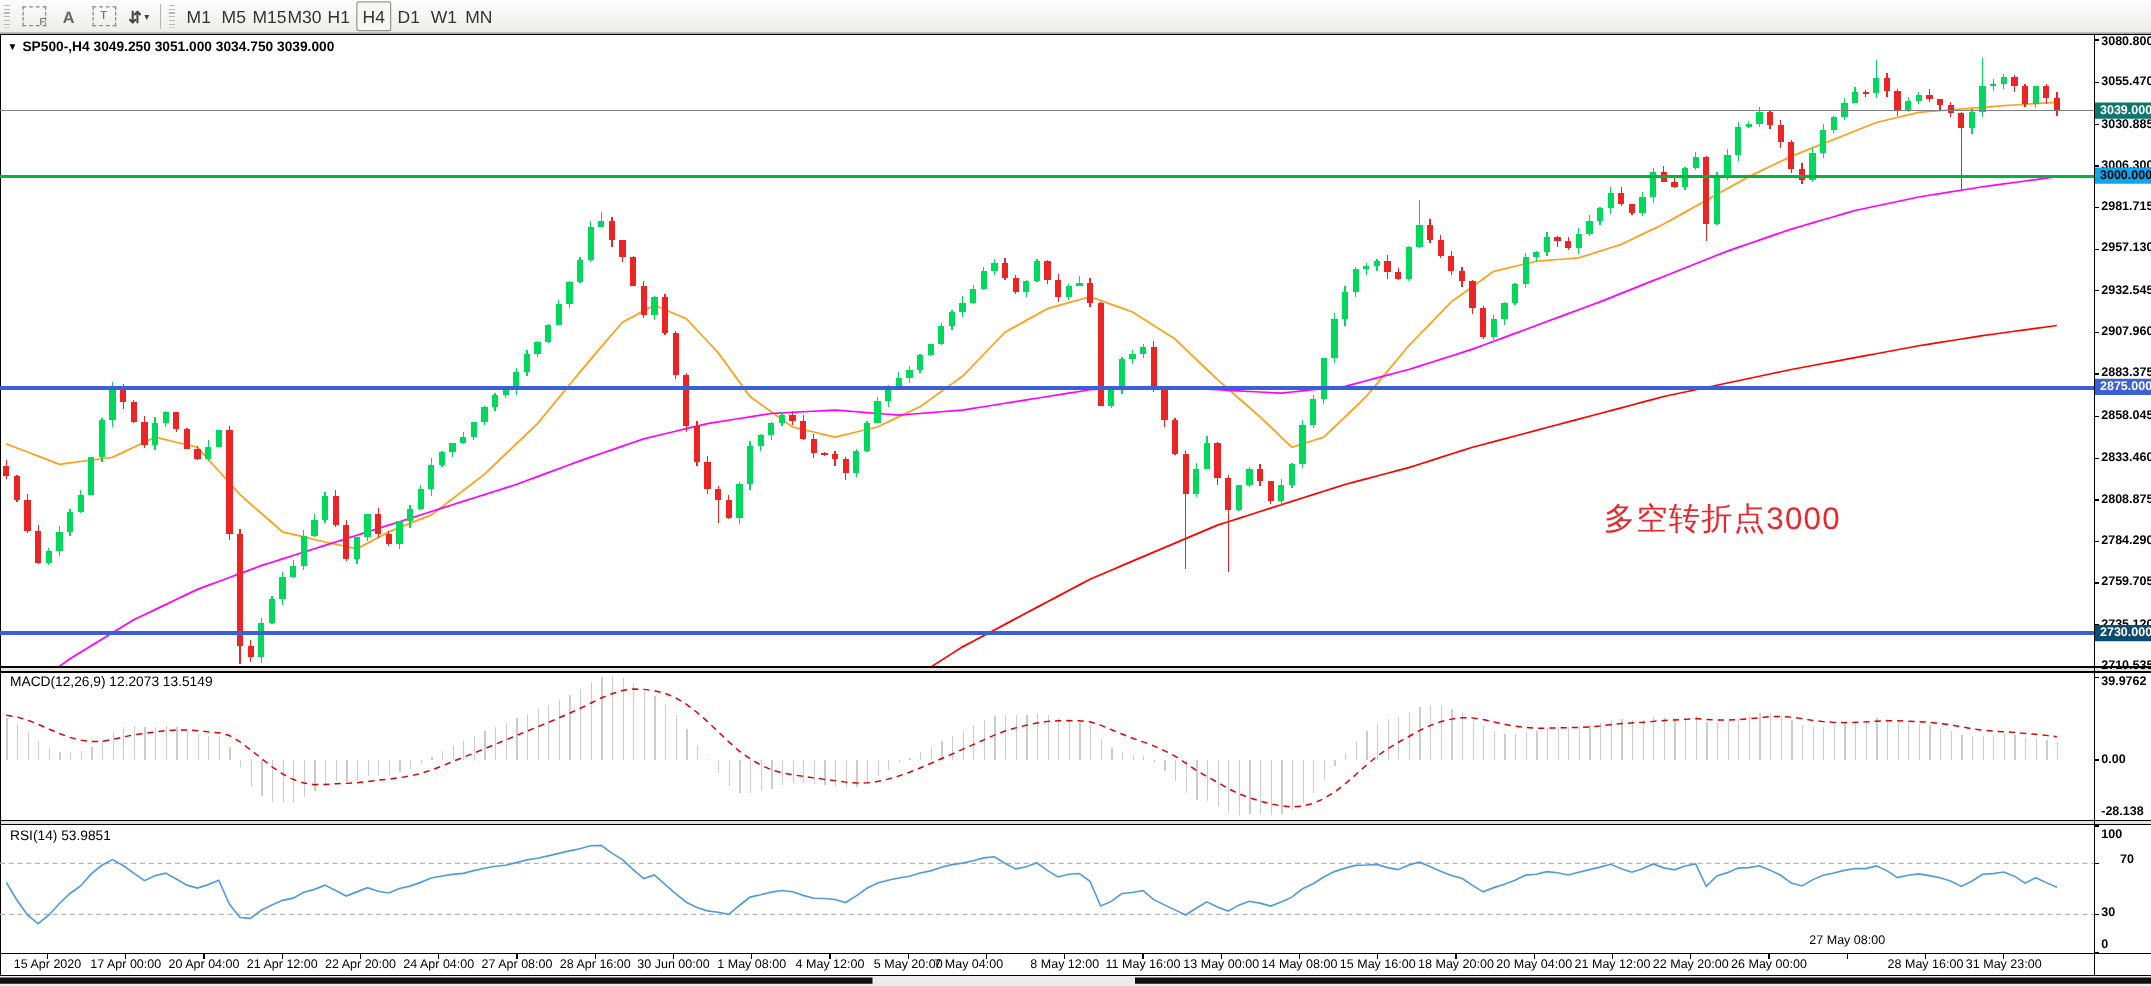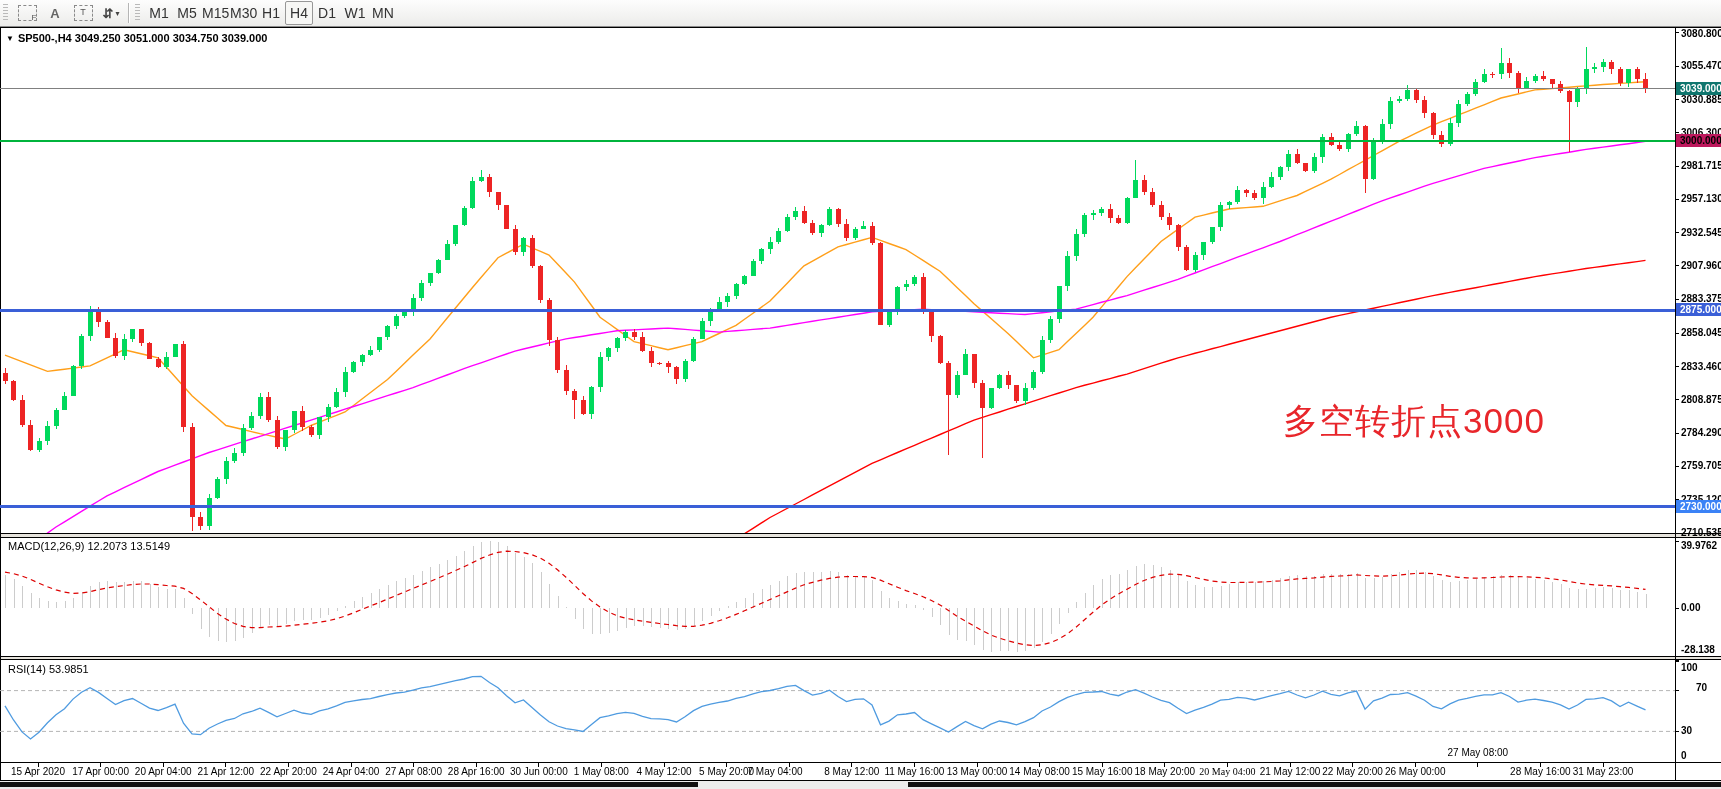--- a/index.html
+++ b/index.html
@@ -27,21 +27,21 @@
   
   #chart-svg{position:absolute;left:0;top:0}
   .ovl{position:absolute;white-space:nowrap}
   .symbol-title{left:6px;top:32px;font-size:11px;font-weight:700;color:#000}
   .symbol-title .tcaret{font-size:8px;vertical-align:1px;margin-right:4px}
   .panel-label{font-size:11px;color:#000}
   .axlabel{position:absolute;left:1681px;font-size:10px;font-weight:700;color:#000}
   .badge{position:absolute;left:1676px;width:45px;height:13px;line-height:13px;
          font-size:10px;font-weight:700;padding-left:4px;box-sizing:border-box}
   .tlabel{position:absolute;font-size:10px;color:#000;transform:translateX(-50%);top:766px}
-  .annotation{left:1283px;top:398px;font-size:35px;color:#e8262b;letter-spacing:1px}
+  .annotation{left:1283px;top:398px;font-size:25px;color:#e8262b;letter-spacing:1px}
   
   .scrollstrip{position:absolute;left:0;top:781px;width:1721px;height:8px;background:#ececec}
   .scrollseg{position:absolute;top:1px;height:5px;background:#111}
 </style>
 </head>
 <body>
 
 <div id="app">
 
   <div class="toolbar">
@@ -783,44 +783,44 @@
         <div class="axlabel" style="top: 460.474px;">2759.705</div>
         <div class="axlabel" style="top: 493.74px;">2735.120</div>
         <div class="axlabel" style="top: 527.006px;">2710.535</div>
         <div class="axlabel" style="top: 540px;">39.9762</div>
         <div class="axlabel" style="top: 602px;">0.00</div>
         <div class="axlabel" style="top: 644px;">-28.138</div>
         <div class="axlabel" style="top: 662px;">100</div>
         <div class="axlabel" style="top: 682px; margin-left: 15px;">70</div>
         <div class="axlabel" style="top: 725.4px;">30</div>
         <div class="axlabel" style="top: 750px;">0</div>
-        <div class="badge" style="top: 134.33px; background: #be185d; color: rgb(0, 0, 0);">3000.000</div>
+        <div class="badge" style="top: 134.33px; background: #0ea5e9; color: rgb(0, 0, 0);">3000.000</div>
         <div class="badge" style="top: 303.468px; background: rgb(58, 95, 215); color: rgb(255, 255, 255);">2875.000</div>
-        <div class="badge" style="top: 499.667px; background: #3b82f6; color: rgb(255, 255, 255);">2730.000</div>
+        <div class="badge" style="top: 499.667px; background: #0c4a6e; color: rgb(255, 255, 255);">2730.000</div>
         <div class="badge" style="top: 81.5596px; background: #0f766e; color: rgb(255, 255, 255);">3039.000</div>
         <div class="tlabel" style="top: 766px; left: 38px;">15 Apr 2020</div>
         <div class="tlabel" style="top: 766px; left: 100.6px; text-align: center;">17 Apr 00:00</div>
         <div class="tlabel" style="top: 766px; left: 163.2px;">20 Apr 04:00</div>
         <div class="tlabel" style="top: 766px; left: 225.8px;">21 Apr 12:00</div>
         <div class="tlabel" style="top: 766px; left: 288.4px;">22 Apr 20:00</div>
         <div class="tlabel" style="top: 766px; left: 351px;">24 Apr 04:00</div>
         <div class="tlabel" style="top: 766px; left: 413.6px;">27 Apr 08:00</div>
         <div class="tlabel" style="top: 766px; left: 476.2px;">28 Apr 16:00</div>
         <div class="tlabel" style="top: 766px; left: 538.8px;">30 Jun 00:00</div>
         <div class="tlabel" style="top: 766px; left: 601.4px;">1 May 08:00</div>
         <div class="tlabel" style="top: 766px; left: 664px;">4 May 12:00</div>
         <div class="tlabel" style="top: 766px; left: 726.6px;">5 May 20:00</div>
         <div class="tlabel" style="top: 766px; left: 775px;">7 May 04:00</div>
         <div class="tlabel" style="top: 766px; left: 851.8px;">8 May 12:00</div>
         <div class="tlabel" style="top: 766px; left: 914.4px;">11 May 16:00</div>
         <div class="tlabel" style="top: 766px; left: 977px;">13 May 00:00</div>
         <div class="tlabel" style="top: 766px; left: 1039.6px;">14 May 08:00</div>
         <div class="tlabel" style="top: 766px; left: 1102.2px;">15 May 16:00</div>
         <div class="tlabel" style="top: 766px; left: 1164.8px;">18 May 20:00</div>
-        <div class="tlabel" style="top: 766px; left: 1227.4px; font-family: Liberation Serif, serif;">20 May 04:00</div>
+        <div class="tlabel" style="top: 766px; left: 1227.4px;">20 May 04:00</div>
         <div class="tlabel" style="top: 766px; left: 1290px;">21 May 12:00</div>
         <div class="tlabel" style="top: 766px; left: 1352.6px;">22 May 20:00</div>
         <div class="tlabel" style="top: 766px; left: 1415.2px;">26 May 00:00</div>
         <div class="tlabel" style="top: 747px; left: 1477.8px;">27 May 08:00</div>
         <div class="tlabel" style="top: 766px; left: 1540.4px;">28 May 16:00</div>
         <div class="tlabel" style="top: 766px; left: 1603px;">31 May 23:00</div>
       </div>
   </div>
 
   <div class="scrollstrip">

